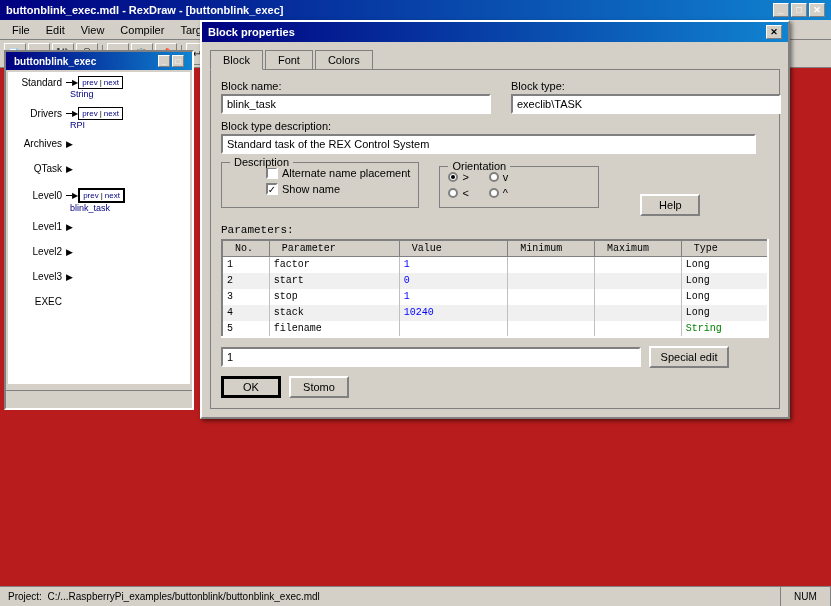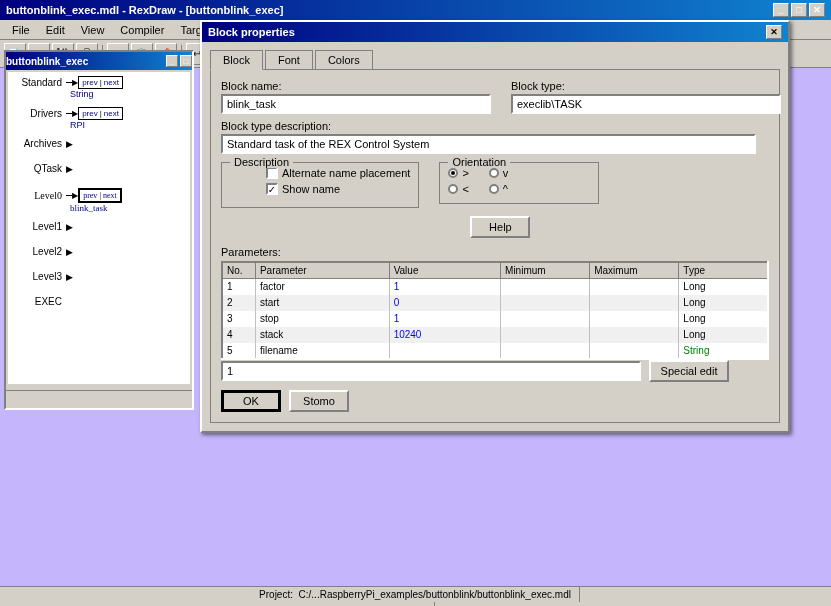--- a/index.html
+++ b/index.html
@@ -12,21 +12,21 @@
       overflow: hidden;
       position: relative;
     }
 
     
     .main-window {
       position: absolute;
       top: 0; left: 0;
       width: 831px;
       height: 606px;
-      background: #c4b5fd;
+      background: #b91c1c;
     }
 
     .main-titlebar {
       background: linear-gradient(to right, #000080, #1084d0);
       color: white;
       font-size: 11px;
       font-weight: bold;
       padding: 3px 6px;
       display: flex;
       align-items: center;
@@ -110,21 +110,21 @@
       background: #d4d0c8;
       border: 2px solid;
       border-color: #808080 #ffffff #ffffff #808080;
     }
 
     .diagram-titlebar {
       background: linear-gradient(to right, #000080, #1084d0);
       color: white;
       font-size: 10px;
       font-weight: bold;
-      padding: 2px 0;
+      padding: 2px 8px;
       display: flex;
       align-items: center;
       justify-content: space-between;
       height: 18px;
     }
 
     .diagram-content {
       background: #ffffff;
       margin: 2px;
       height: calc(100% - 44px);
@@ -354,39 +354,41 @@
     .radio.selected::after {
       content: '';
       width: 4px;
       height: 4px;
       border-radius: 50%;
       background: #000;
     }
 
     
     .params-section {
+      margin-bottom: 8px;
+      font-family: Liberation Mono, monospace;
     }
 
     .params-label {
       font-size: 11px;
       margin-bottom: 3px;
     }
 
     .params-table {
       width: 100%;
       border-collapse: collapse;
       background: white;
       border: 2px solid;
       border-color: #808080 #ffffff #ffffff #808080;
     }
 
     .params-table th {
       background: #d4d0c8;
       border: 1px solid #808080;
-      padding: 2px 4px;
+      padding: 2px 12px;
       font-size: 10px;
       font-weight: normal;
       text-align: left;
     }
 
     .params-table td {
       border-right: 1px solid #c0c0c0;
       padding: 2px 4px;
       font-size: 10px;
       height: 16px;
@@ -432,21 +434,20 @@
     .status-bar {
       position: absolute;
       bottom: 0;
       left: 0;
       right: 0;
       height: 20px;
       background: #d4d0c8;
       border-top: 1px solid #808080;
       display: flex;
       align-items: center;
-      flex-direction: column;
     }
 
     .status-section {
       flex: 1;
       padding: 2px 8px;
       font-size: 10px;
       border-right: 1px solid #808080;
       height: 100%;
       display: flex;
       align-items: center;
@@ -545,21 +546,21 @@
       <div class="diagram-item" style="margin-top:18px;">
         <span class="diagram-label">Archives</span>
         <span style="font-size:9px;">▶</span>
       </div>
 
       <div class="diagram-item">
         <span class="diagram-label">QTask</span>
         <span style="font-size:9px;">▶</span>
       </div>
 
-      <div class="diagram-item" style="margin-top:7px;font-family:Liberation Serif, serif;">
+      <div class="diagram-item" style="margin-top:7px;">
         <span class="diagram-label">Level0</span>
         <div style="display:flex;align-items:center;">
           <div style="width:6px;height:1px;background:#000;"></div>
           <span style="font-size:8px;">▶</span>
           <div class="block-box" style="border:2px solid #000;">
             <span class="port-text">prev</span>
             <span style="font-size:8px;margin:0 2px;">|</span>
             <span class="port-text">next</span>
           </div>
         </div>
@@ -627,21 +628,21 @@
                 <div class="checkbox"></div>
                 <span>Alternate name placement</span>
               </div>
               <div class="checkbox-row">
                 <div class="checkbox" style="color:#000;font-size:10px;">✓</div>
                 <span>Show name</span>
               </div>
             </div>
           </div>
 
-          <div style="display:flex;align-items:flex-start;flex-direction:column;">
+          <div style="display:flex;gap:10px;align-items:flex-end;">
             <div class="group-box" style="width:160px;">
               <span class="group-title">Orientation</span>
               <div class="radio-cols">
                 <div>
                   <div class="radio-row">
                     <div class="radio selected"></div>
                     <span>&gt;</span>
                   </div>
                   <div class="radio-row" style="margin-top:4px;">
                     <div class="radio"></div>

